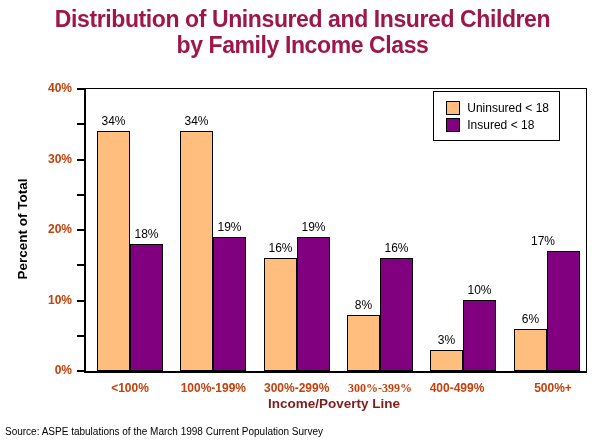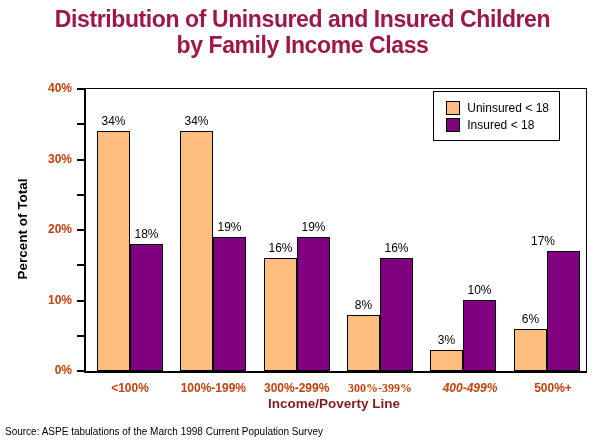--- a/index.html
+++ b/index.html
@@ -180,21 +180,21 @@
       <div class="x-tick-label" style="left: 210.667px;">300%-299%</div>
       <div class="bar" style="left: 261px; width: 33px; height: 56px; background: rgb(255, 190, 125);"></div>
       <div class="bar-value-label" style="left: 277.5px; bottom: 59px;">8%</div>
       <div class="bar" style="left: 294px; width: 33px; height: 113px; background: rgb(128, 0, 128);"></div>
       <div class="bar-value-label" style="left: 310.5px; bottom: 116px;">16%</div>
       <div class="x-tick-label" style="left: 294px; font-family: Liberation Serif, serif;">300%-399%</div>
       <div class="bar" style="left: 344px; width: 33px; height: 21px; background: rgb(255, 190, 125);"></div>
       <div class="bar-value-label" style="left: 360.5px; bottom: 24px;">3%</div>
       <div class="bar" style="left: 377px; width: 33px; height: 71px; background: rgb(128, 0, 128);"></div>
       <div class="bar-value-label" style="left: 393.5px; bottom: 74px;">10%</div>
-      <div class="x-tick-label" style="left: 384px; font-style: italic;">400-499%</div>
+      <div class="x-tick-label" style="left: 371px;">400-499%</div>
       <div class="bar" style="left: 428px; width: 33px; height: 42px; background: rgb(255, 190, 125);"></div>
       <div class="bar-value-label" style="left: 444.5px; bottom: 45px;">6%</div>
       <div class="bar" style="left: 461px; width: 33px; height: 120px; background: rgb(128, 0, 128);"></div>
       <div class="bar-value-label" style="left: 457px; bottom: 123px;">17%</div>
       <div class="x-tick-label" style="left: 467px;">500%+</div>
     </div>
 
   <div class="x-axis-title">Income/Poverty Line</div>
 
   <div class="source-note">Source: ASPE tabulations of the March 1998 Current Population Survey</div>

